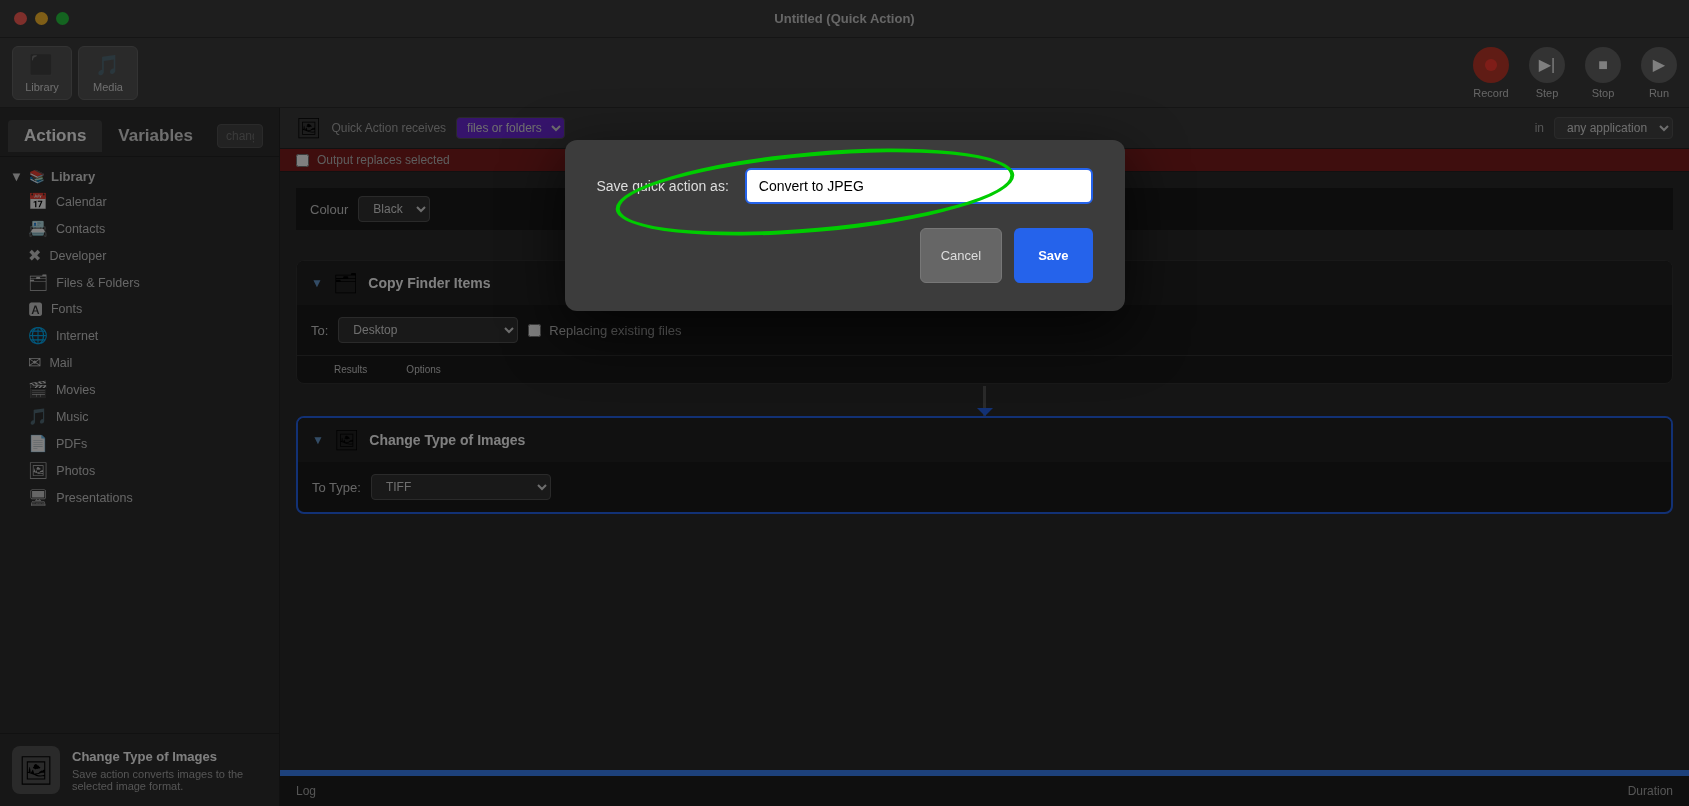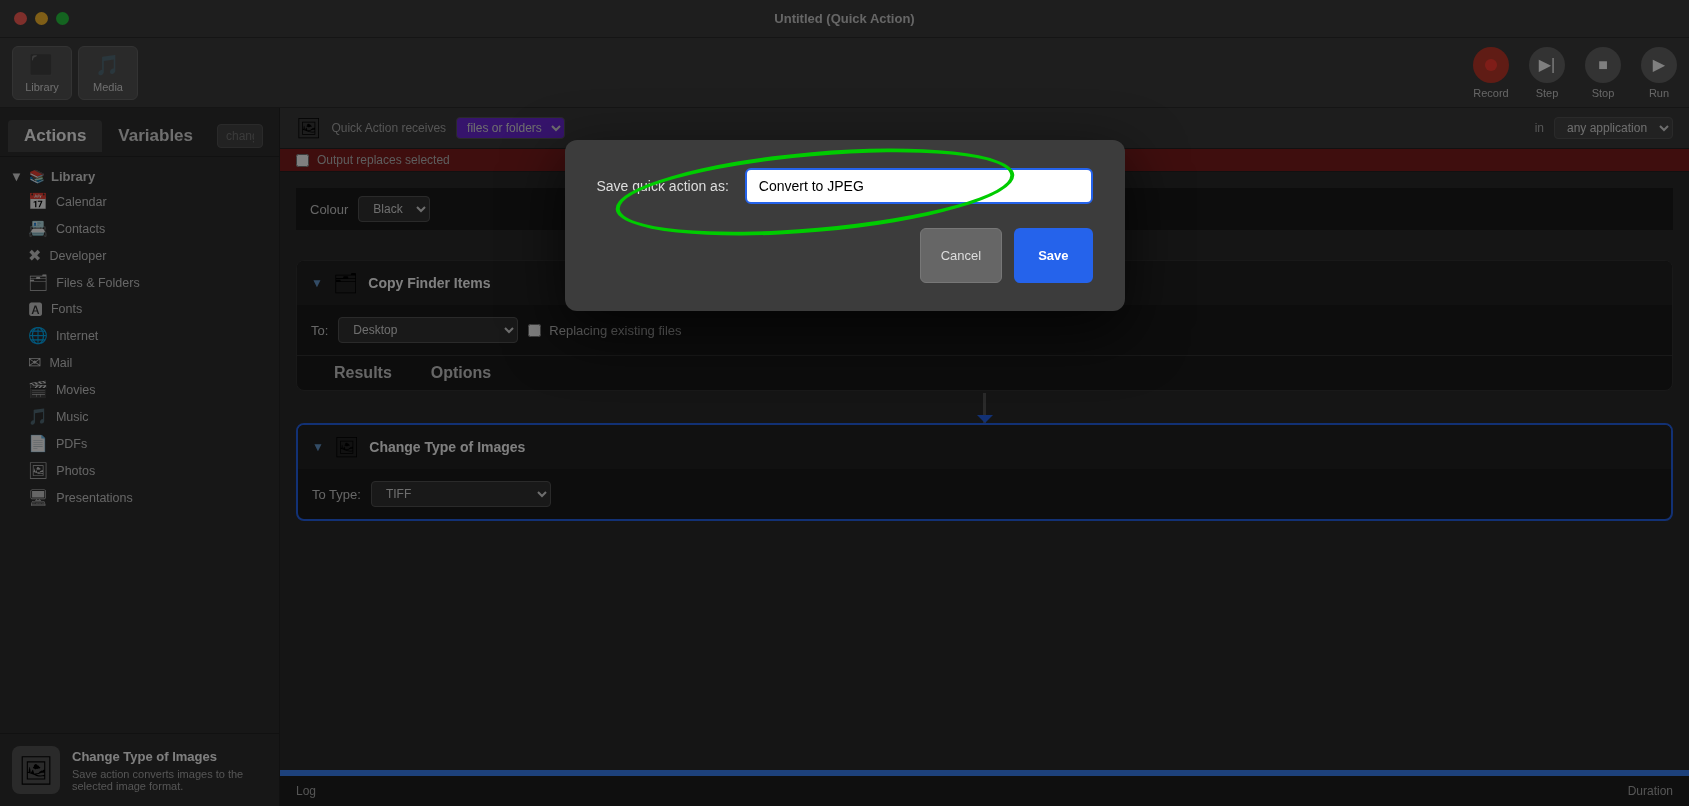--- a/index.html
+++ b/index.html
@@ -379,22 +379,22 @@
       font-size: 13px;
       color: #ccc;
     }
     .action-footer {
       display: flex;
       gap: 16px;
       padding: 8px 14px;
       border-top: 1px solid #333;
     }
     .footer-tab {
-      font-size: 16px;
-      font-weight: 700;
+      font-size: 10px;
+      font-weight: 400;
       color: #ccc;
       cursor: pointer;
       padding-left: 23px;
     }
 
     
     .colour-row {
       display: flex;
       align-items: center;
       gap: 10px;

